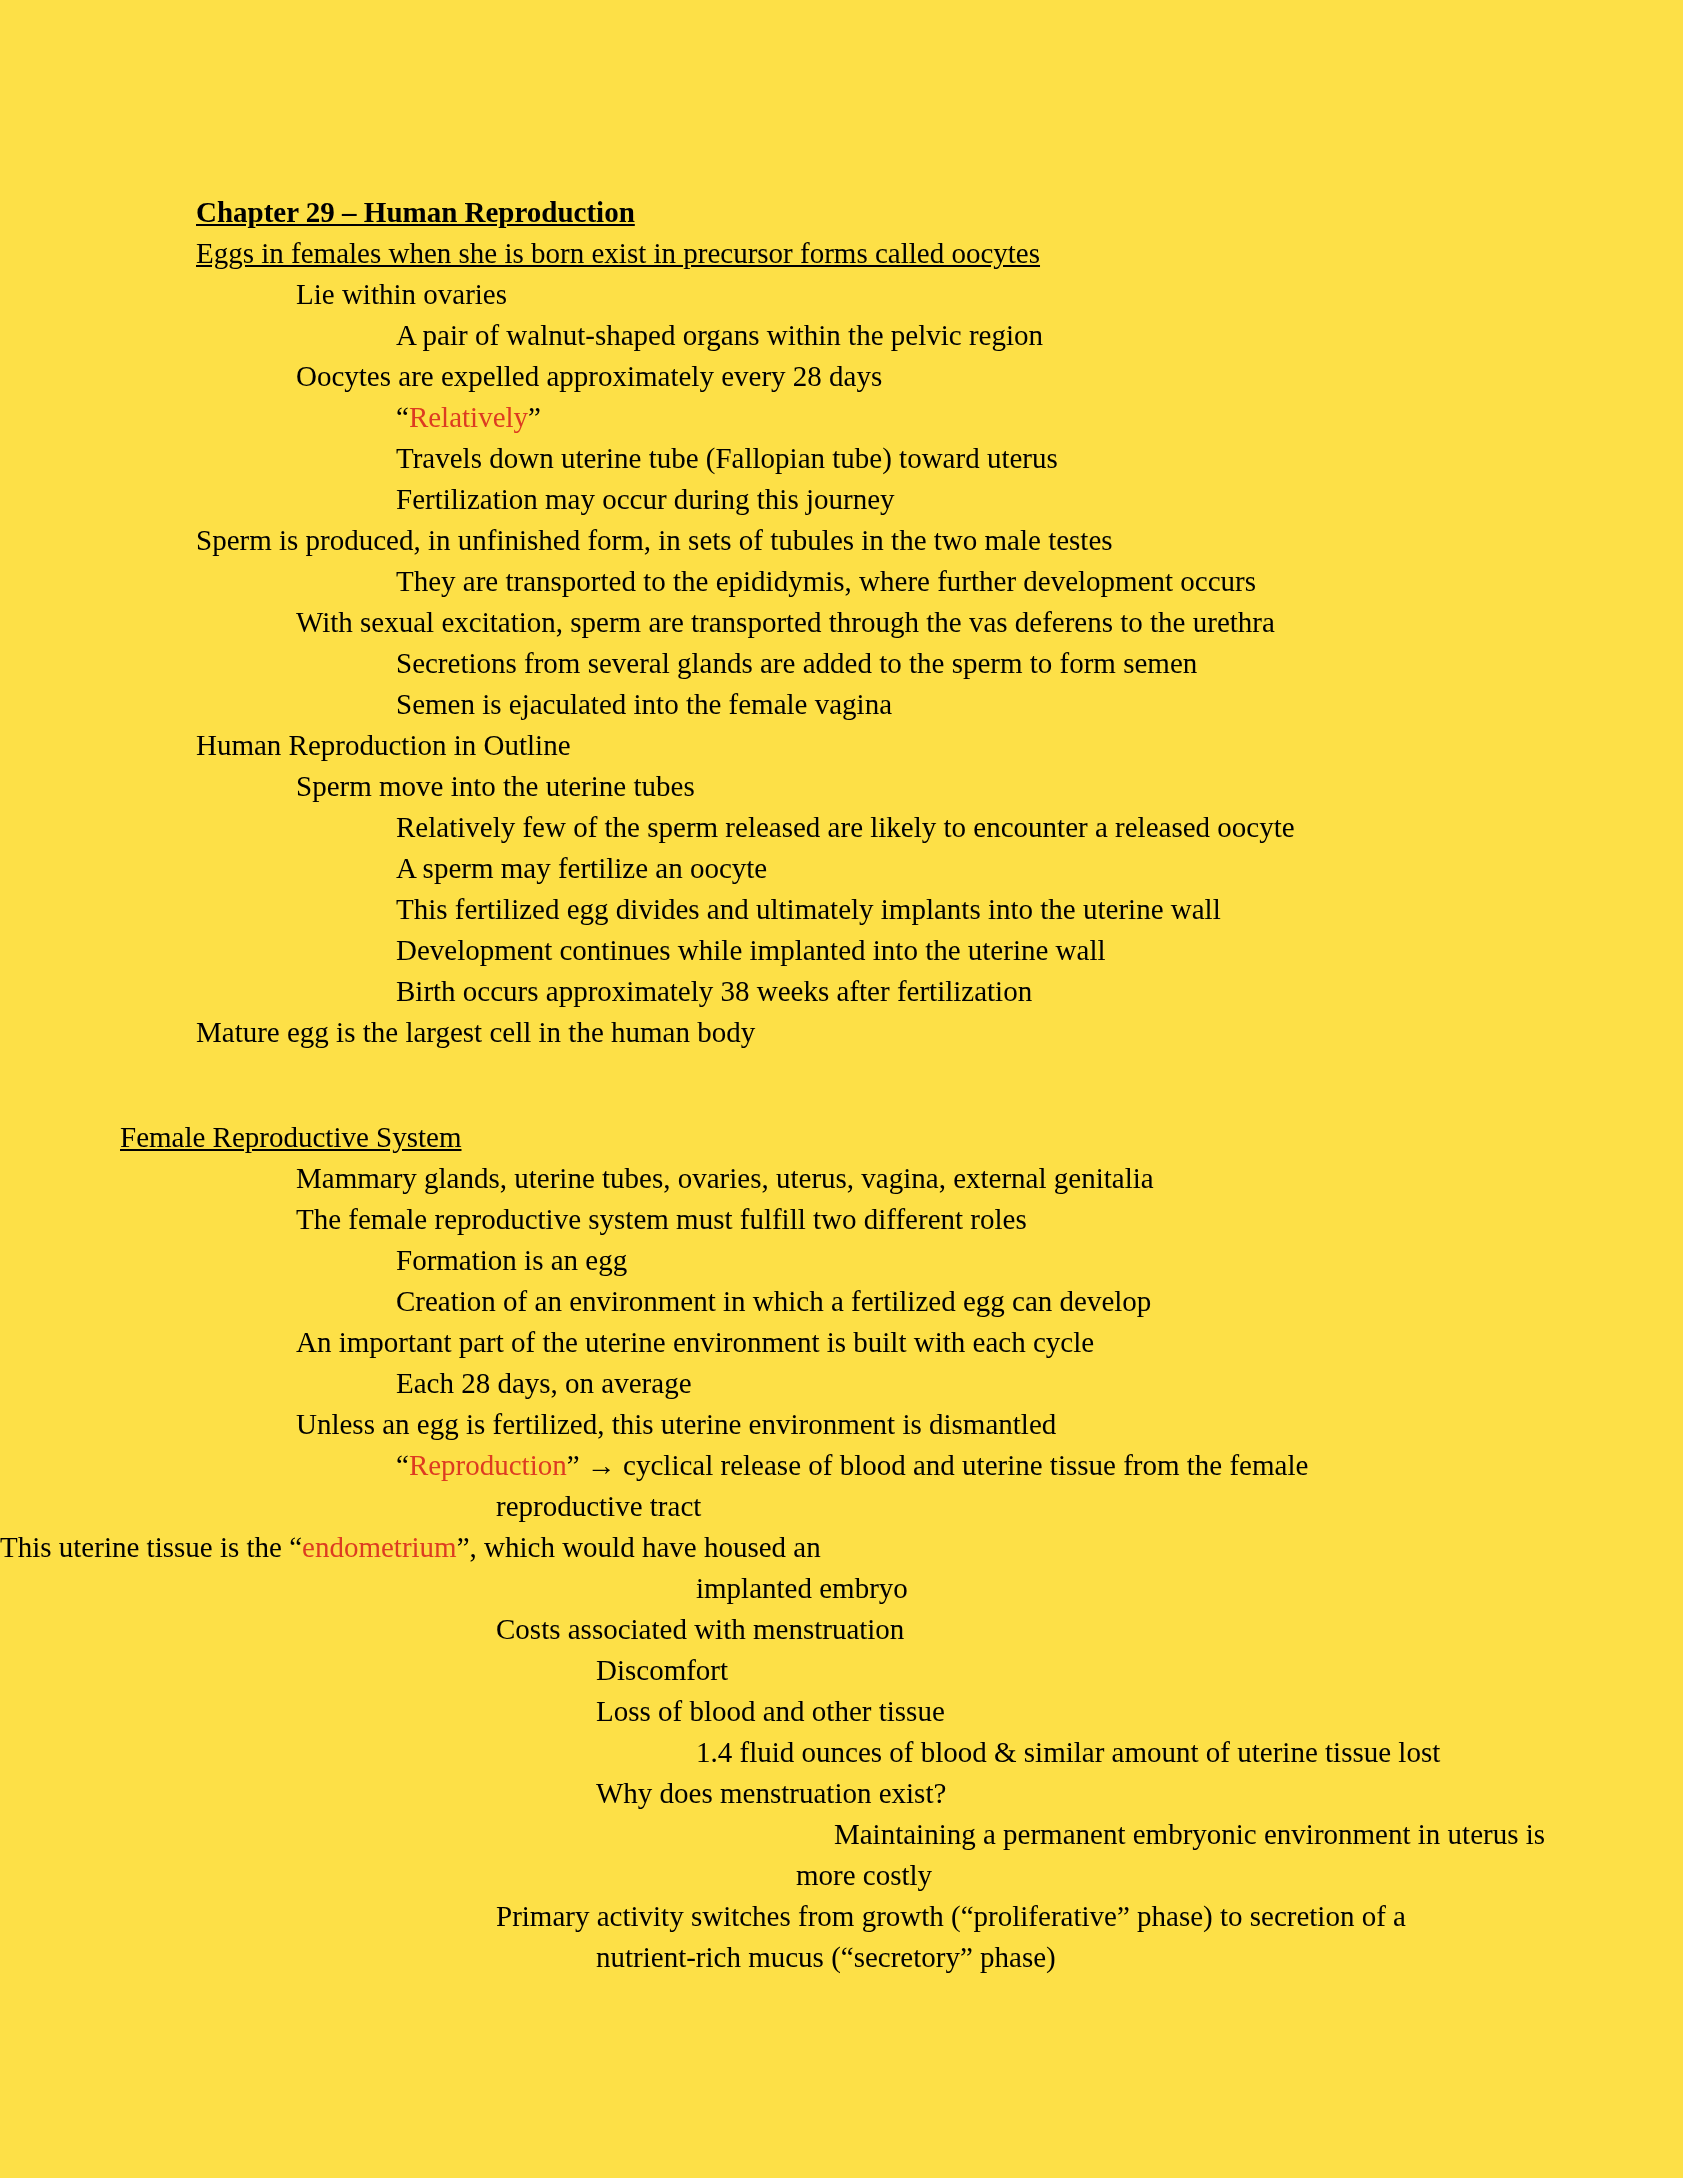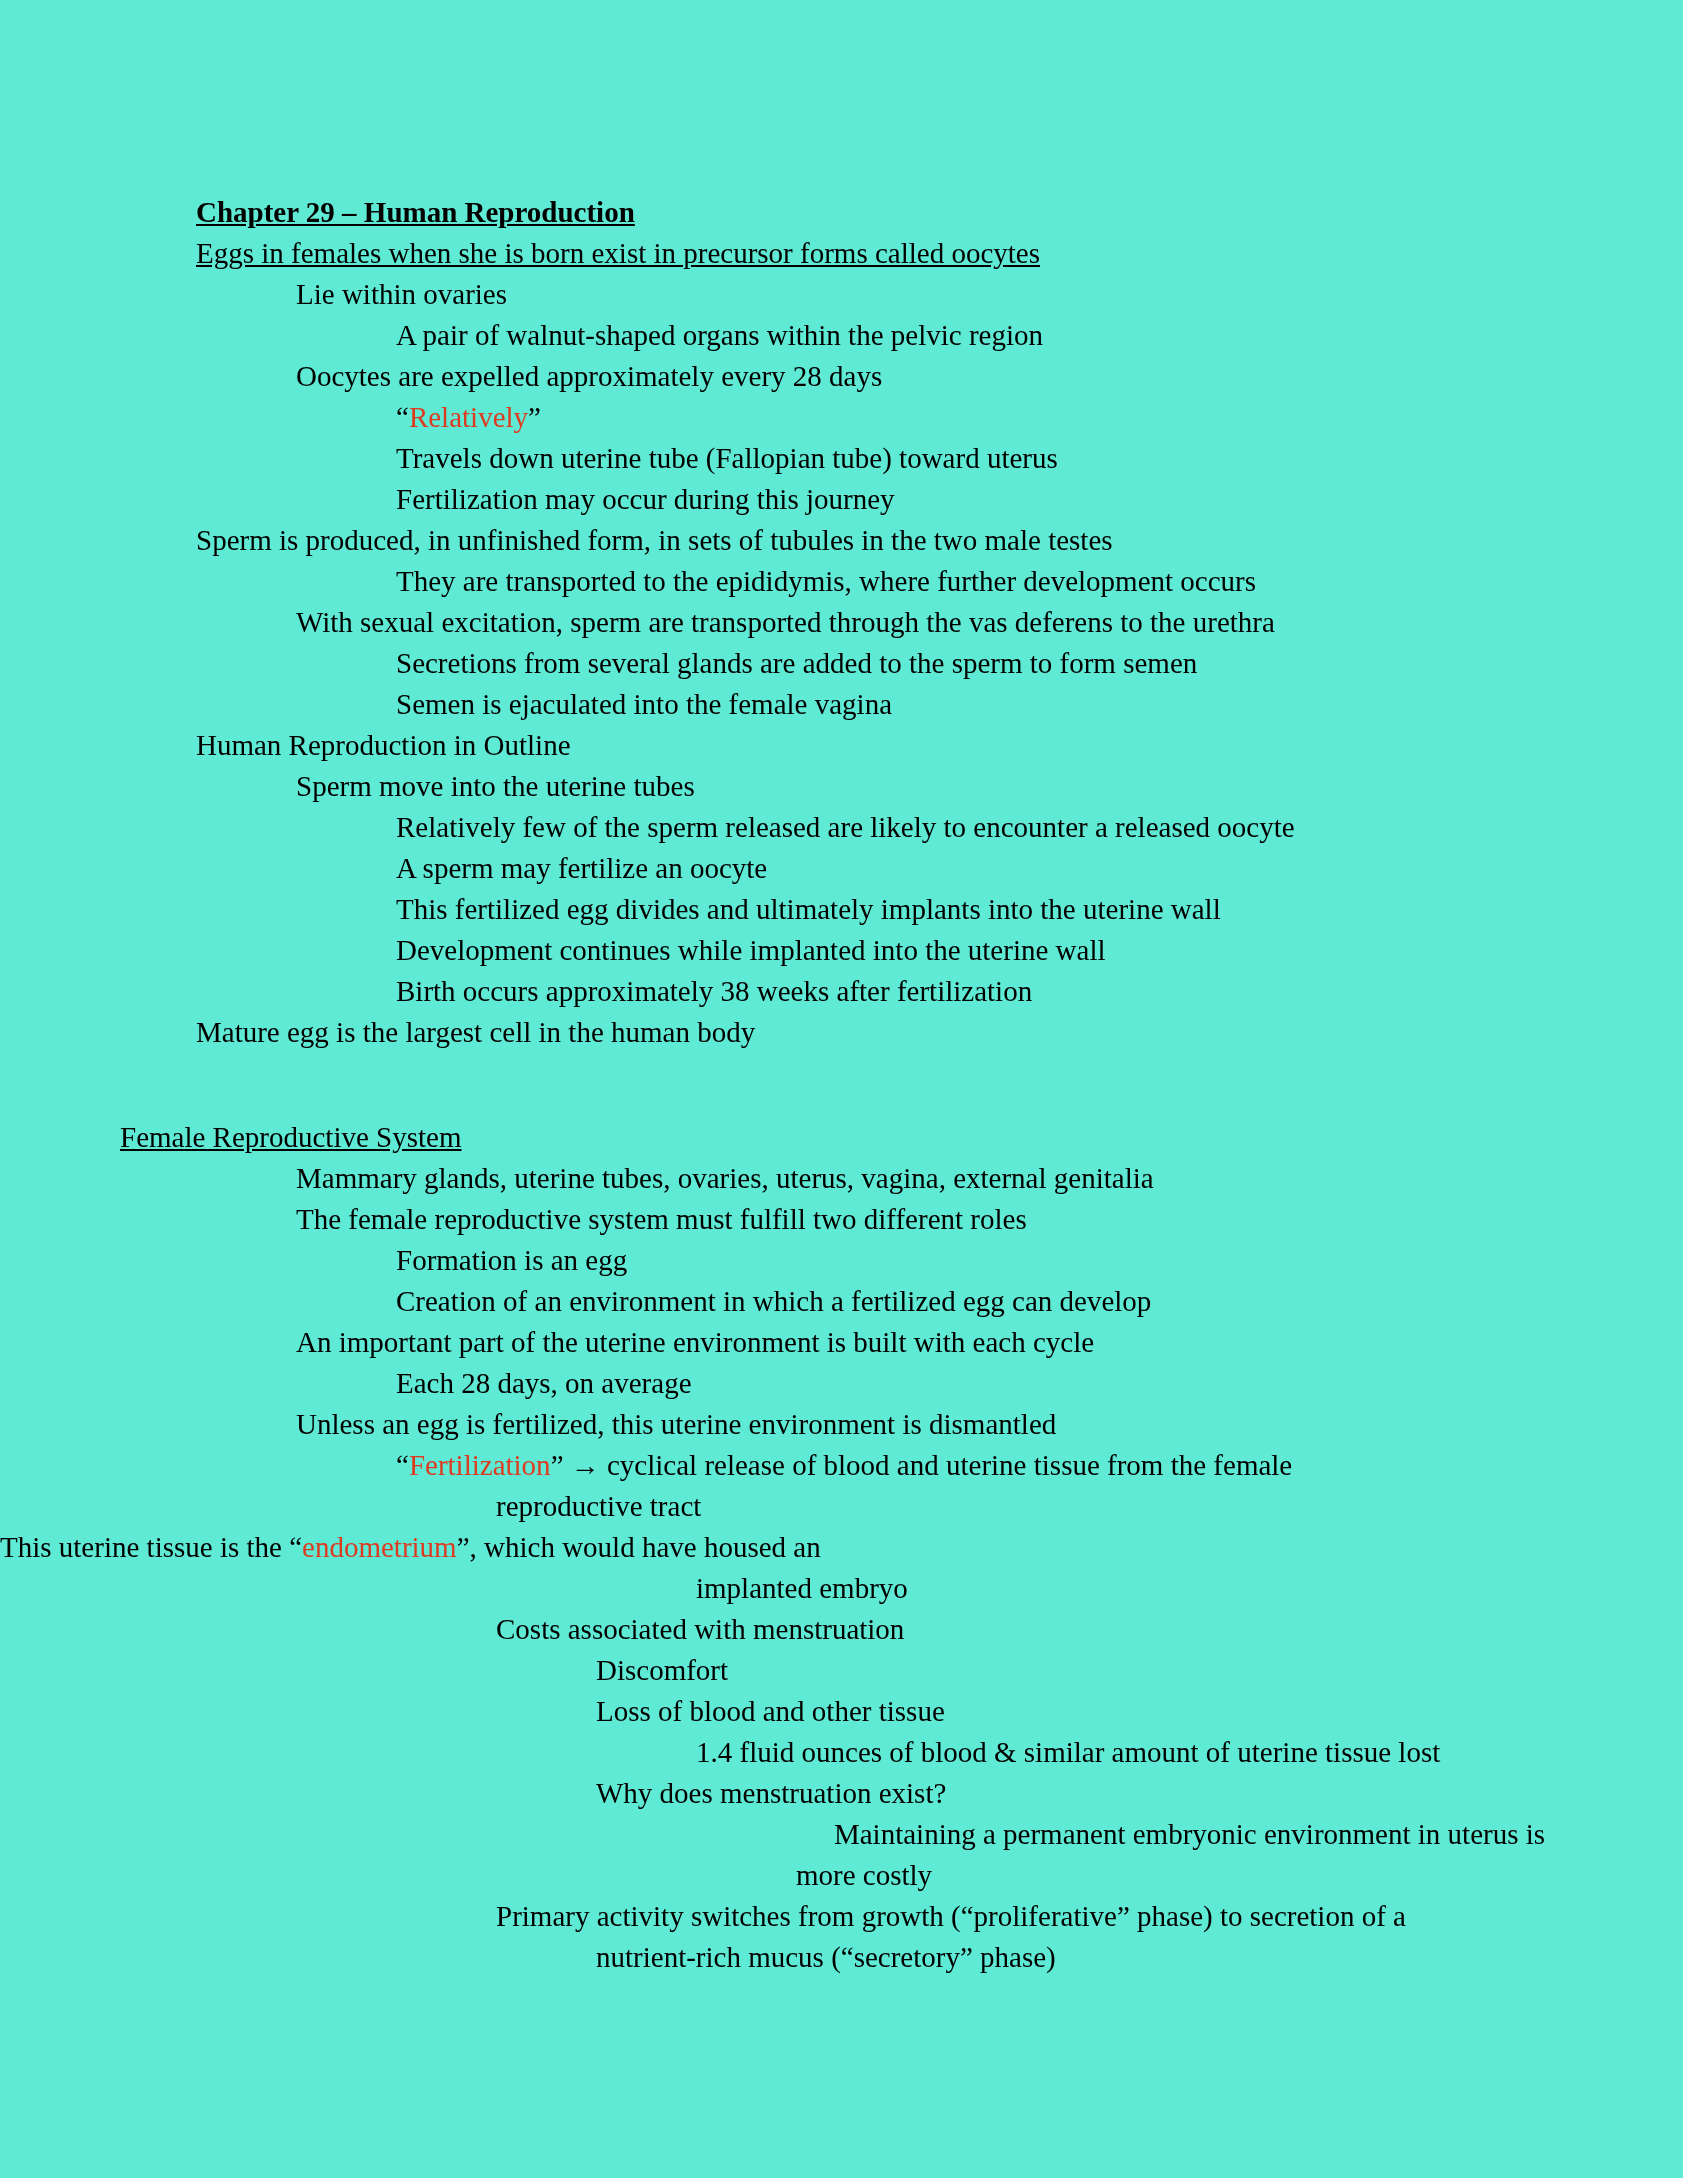--- a/index.html
+++ b/index.html
@@ -4,21 +4,21 @@
 <style>
   html, body {
     margin: 0;
     padding: 0;
     background: #ffffff;
   }
   .page {
     position: relative;
     width: 1683px;
     height: 2178px;
-    background: #5eead4;
+    background: #fde047;
     overflow: hidden;
     font-family: "Liberation Serif", "DejaVu Serif", serif;
     color: #000000;
   }
   .content {
     position: absolute;
     top: 192px;
     left: 0;
     right: 0;
   }
@@ -67,21 +67,21 @@
       <div class="line" style="margin-left: 196px;"><span>Mature egg is the largest cell in the human body</span></div>
       <div class="line blank" style="margin-left: 196px;"></div>
       <div class="line heading" style="margin-left: 120px;"><span>Female Reproductive System</span></div>
       <div class="line" style="margin-left: 296px;"><span>Mammary glands, uterine tubes, ovaries, uterus, vagina, external genitalia</span></div>
       <div class="line" style="margin-left: 296px;"><span>The female reproductive system must fulfill two different roles</span></div>
       <div class="line" style="margin-left: 396px;"><span>Formation is an egg</span></div>
       <div class="line" style="margin-left: 396px;"><span>Creation of an environment in which a fertilized egg can develop</span></div>
       <div class="line" style="margin-left: 296px;"><span>An important part of the uterine environment is built with each cycle</span></div>
       <div class="line" style="margin-left: 396px;"><span>Each 28 days, on average</span></div>
       <div class="line" style="margin-left: 296px;"><span>Unless an egg is fertilized, this uterine environment is dismantled</span></div>
-      <div class="line" style="margin-left: 396px;"><span>“</span><span style="color: rgb(221, 59, 33);">Fertilization</span><span>” → cyclical release of blood and uterine tissue from the female</span></div>
+      <div class="line" style="margin-left: 396px;"><span>“</span><span style="color: rgb(221, 59, 33);">Reproduction</span><span>” → cyclical release of blood and uterine tissue from the female</span></div>
       <div class="line" style="margin-left: 496px;"><span>reproductive tract</span></div>
       <div class="line" style=""><span>This uterine tissue is the “</span><span style="color: rgb(221, 59, 33);">endometrium</span><span>”, which would have housed an</span></div>
       <div class="line" style="margin-left: 696px;"><span>implanted embryo</span></div>
       <div class="line" style="margin-left: 496px;"><span>Costs associated with menstruation</span></div>
       <div class="line" style="margin-left: 596px;"><span>Discomfort</span></div>
       <div class="line" style="margin-left: 596px;"><span>Loss of blood and other tissue</span></div>
       <div class="line" style="margin-left: 696px;"><span>1.4 fluid ounces of blood &amp; similar amount of uterine tissue lost</span></div>
       <div class="line" style="margin-left: 596px;"><span>Why does menstruation exist?</span></div>
       <div class="line" style="margin-left: 696px; text-align: center;"><span>Maintaining a permanent embryonic environment in uterus is</span></div>
       <div class="line" style="margin-left: 796px;"><span>more costly</span></div>

